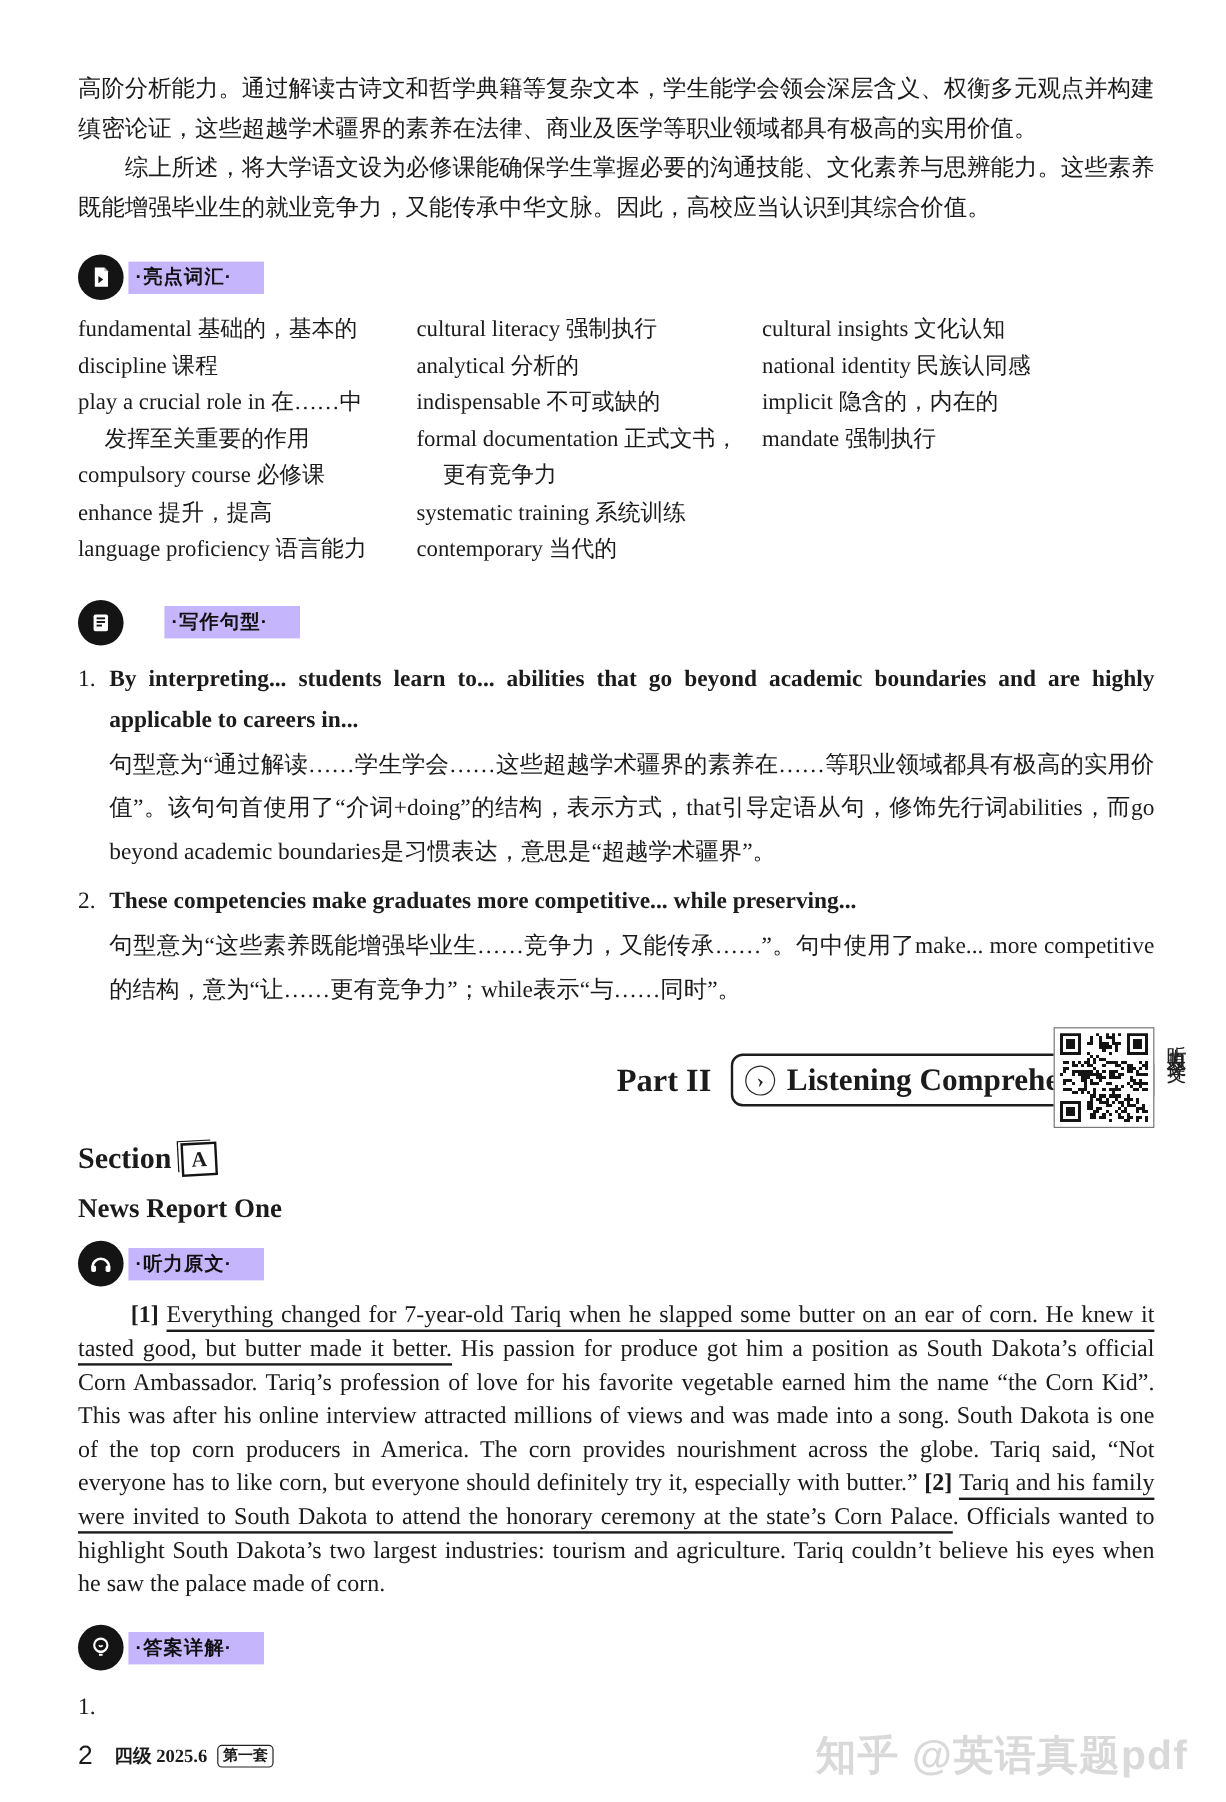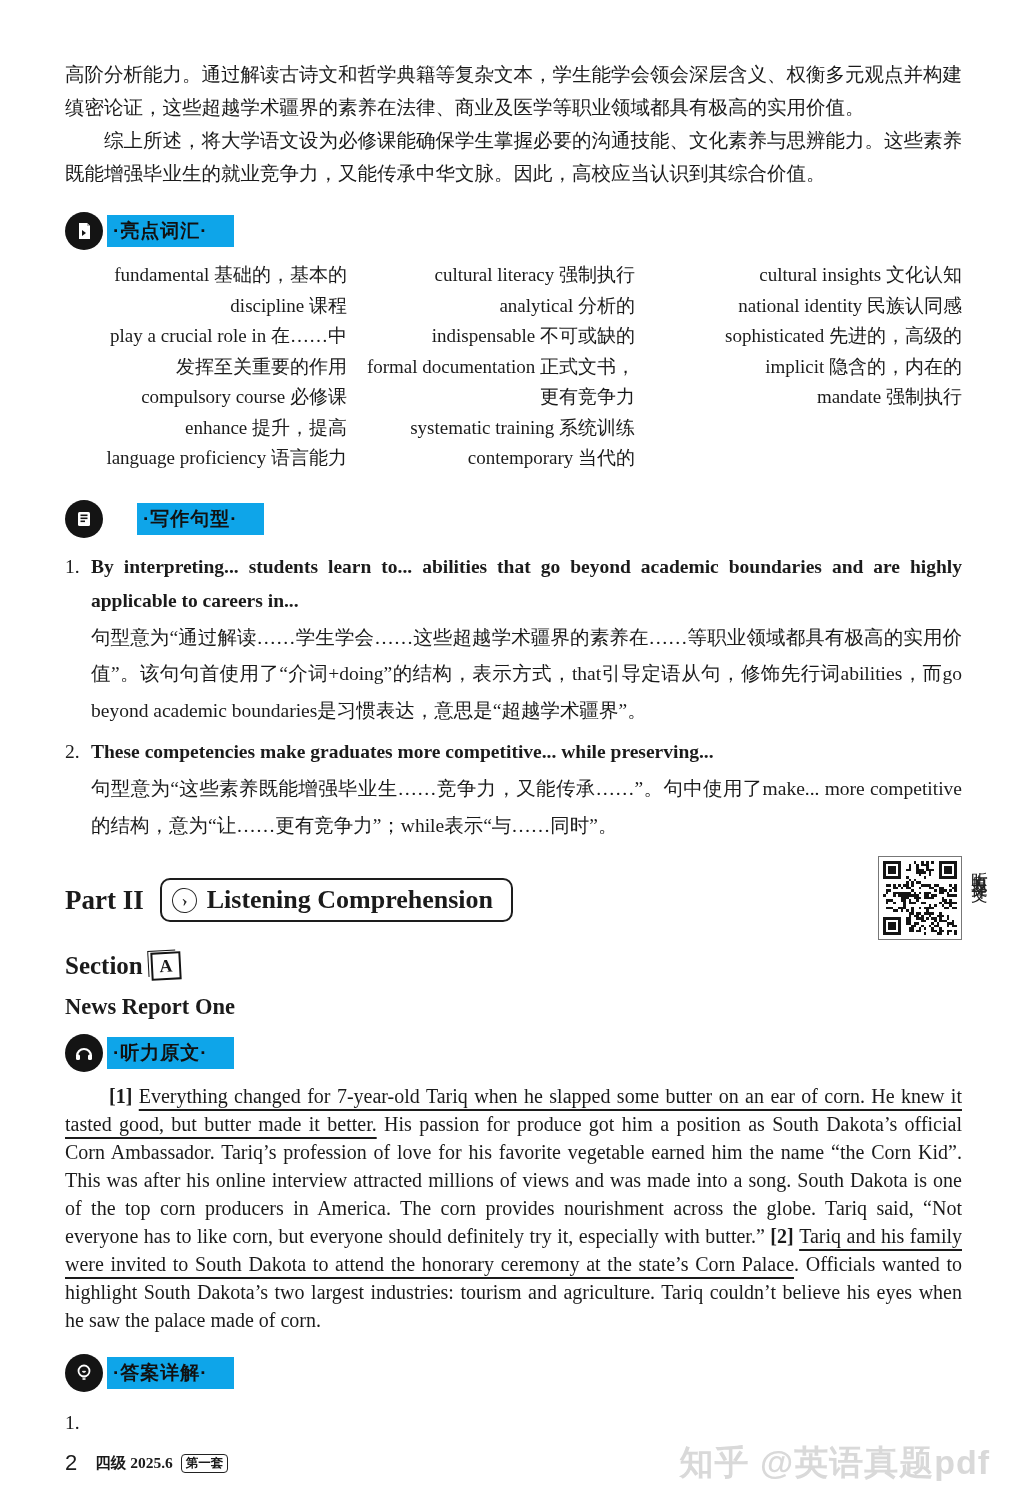--- a/index.html
+++ b/index.html
@@ -17,42 +17,42 @@
 
   
   .sec-header { display:flex; align-items:center; margin-top:22px; }
   .sec-icon {
     width:38px; height:38px; border-radius:50%; background:#141414; flex:0 0 38px;
     display:flex; align-items:center; justify-content:center; margin-right:4px;
   }
   .sec-icon svg { display:block; }
   .sec-title {
     font-family:"Liberation Sans","DejaVu Sans",sans-serif;
-    font-size:19px; font-weight:700; color:#111;
-    background:#0ea5e9; padding:3px 26px 3px 6px; letter-spacing:1px;
-  }
-
-  
-  .vocab-cols { display:flex; margin-top:10px;text-align:right; }
+    font-size:16px; font-weight:700; color:#111;
+    background:#c4b5fd; padding:3px 26px 3px 6px; letter-spacing:1px;
+  }
+
+  
+  .vocab-cols { display:flex; margin-top:10px; }
   .vcol { font-size:19px; line-height:30.5px; }
   .vcol-1 { width:282px; }
   .vcol-2 { width:288px; }
   .vcol-3 { flex:1; }
   .vline.indent { padding-left:22px; }
 
   
   .writing-items { margin-top:12px; }
   .w-item { display:flex; margin-top:6px; }
   .w-num { width:26px; flex:0 0 26px; font-size:19.5px; line-height:34px; }
   .w-body { flex:1; }
   .w-en { font-size:19.5px; font-weight:700; line-height:34px; text-align:justify; }
   .w-zh { font-size:19.5px; line-height:36.5px; text-align:justify; margin-top:2px; }
 
   
-  .part-banner { display:flex; justify-content:flex-start; align-items:center; margin-top:34px; gap:16px; }
+  .part-banner { display:flex; justify-content:flex-end; align-items:center; margin-top:34px; gap:16px; }
   .part-label { font-size:27px; font-weight:700; }
   .part-box {
     border:2px solid #1d1d1d; border-radius:10px; padding:5px 18px 5px 10px;
     display:flex; align-items:center; gap:10px;
   }
   .part-chevron {
     width:25px; height:25px; border:1.5px solid #2a2a2a; border-radius:50%;
     display:flex; align-items:center; justify-content:center;
     font-size:17px; font-weight:700; color:#2a2a2a; transform:rotate(-8deg);
   }
@@ -139,21 +139,20 @@
       <div class="vline">analytical 分析的</div>
       <div class="vline">indispensable 不可或缺的</div>
       <div class="vline">formal documentation 正式文书，</div>
       <div class="vline indent">更有竞争力</div>
       <div class="vline">systematic training 系统训练</div>
       <div class="vline">contemporary 当代的</div>
     </div>
     <div class="vcol vcol-3">
       <div class="vline">cultural insights 文化认知</div>
       <div class="vline">national identity 民族认同感</div>
-      <div class="vline">sophisticated 先进的，高级的</div>
       <div class="vline">implicit 隐含的，内在的</div>
       <div class="vline">mandate 强制执行</div>
     </div>
   </div>
 
   <div class="sec-header" style="margin-top:26px;gap:30px;">
     <span class="sec-icon">
       <svg width="20" height="20" viewBox="0 0 20 20">
           <rect x="4" y="3" width="12" height="14" rx="1.5" fill="#fff"></rect>
           <rect x="6.5" y="5.5" width="7" height="1.6" fill="#141414"></rect>

